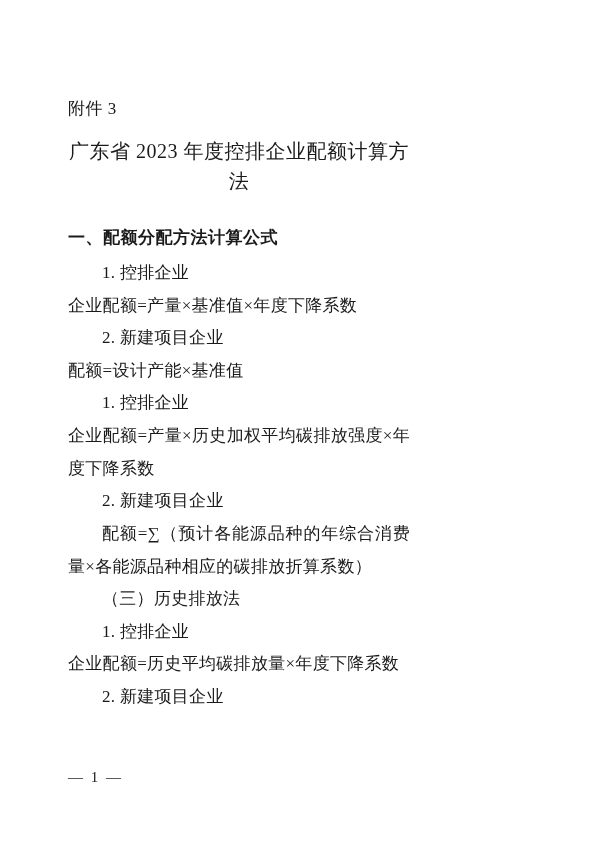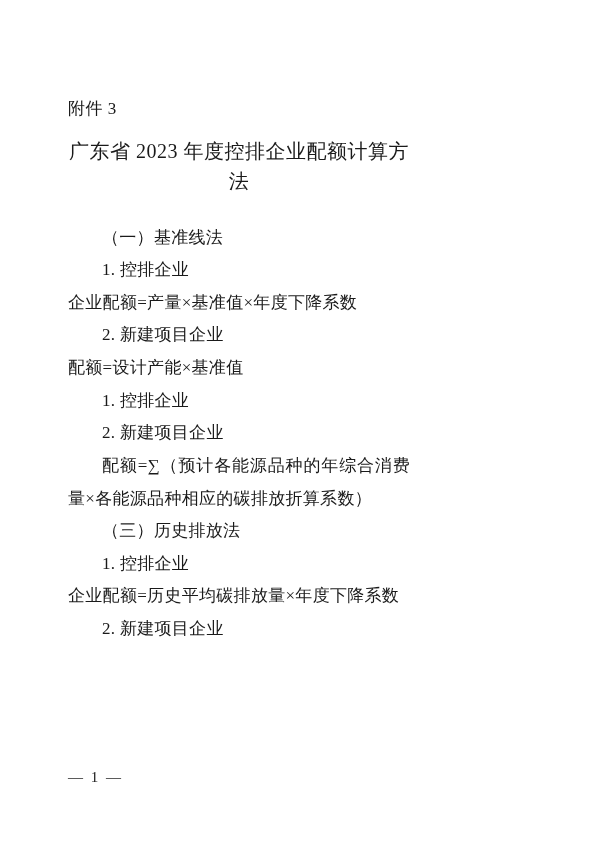--- a/index.html
+++ b/index.html
@@ -74,27 +74,28 @@
 </head>
 <body>
 
 <div class="page">
 
   <div class="attachment-label">附件 3</div>
 
   <div class="doc-title">广东省 2023 年度控排企业配额计算方法</div>
 
   <div>
+    <div class="section-heading">一、配额分配方法计算公式</div>
 
-    <p class="body-line indent-2">（一）基准线法</p>
     <p class="body-line indent-2">1. 控排企业</p>
     <p class="body-line indent-0">企业配额=产量×基准值×年度下降系数</p>
     <p class="body-line indent-2">2. 新建项目企业</p>
     <p class="body-line indent-0">配额=设计产能×基准值</p>
     <p class="body-line indent-2">1. 控排企业</p>
+    <p class="body-line indent-0">企业配额=产量×历史加权平均碳排放强度×年度下降系数</p>
     <p class="body-line indent-2">2. 新建项目企业</p>
     <p class="body-line hang">配额=∑（预计各能源品种的年综合消费量×各能源品种相应的碳排放折算系数）</p>
     <p class="body-line indent-2">（三）历史排放法</p>
     <p class="body-line indent-2">1. 控排企业</p>
     <p class="body-line indent-0">企业配额=历史平均碳排放量×年度下降系数</p>
     <p class="body-line indent-2">2. 新建项目企业</p>
   </div>
 
   <div class="footer">— 1 —</div>
 </div>

